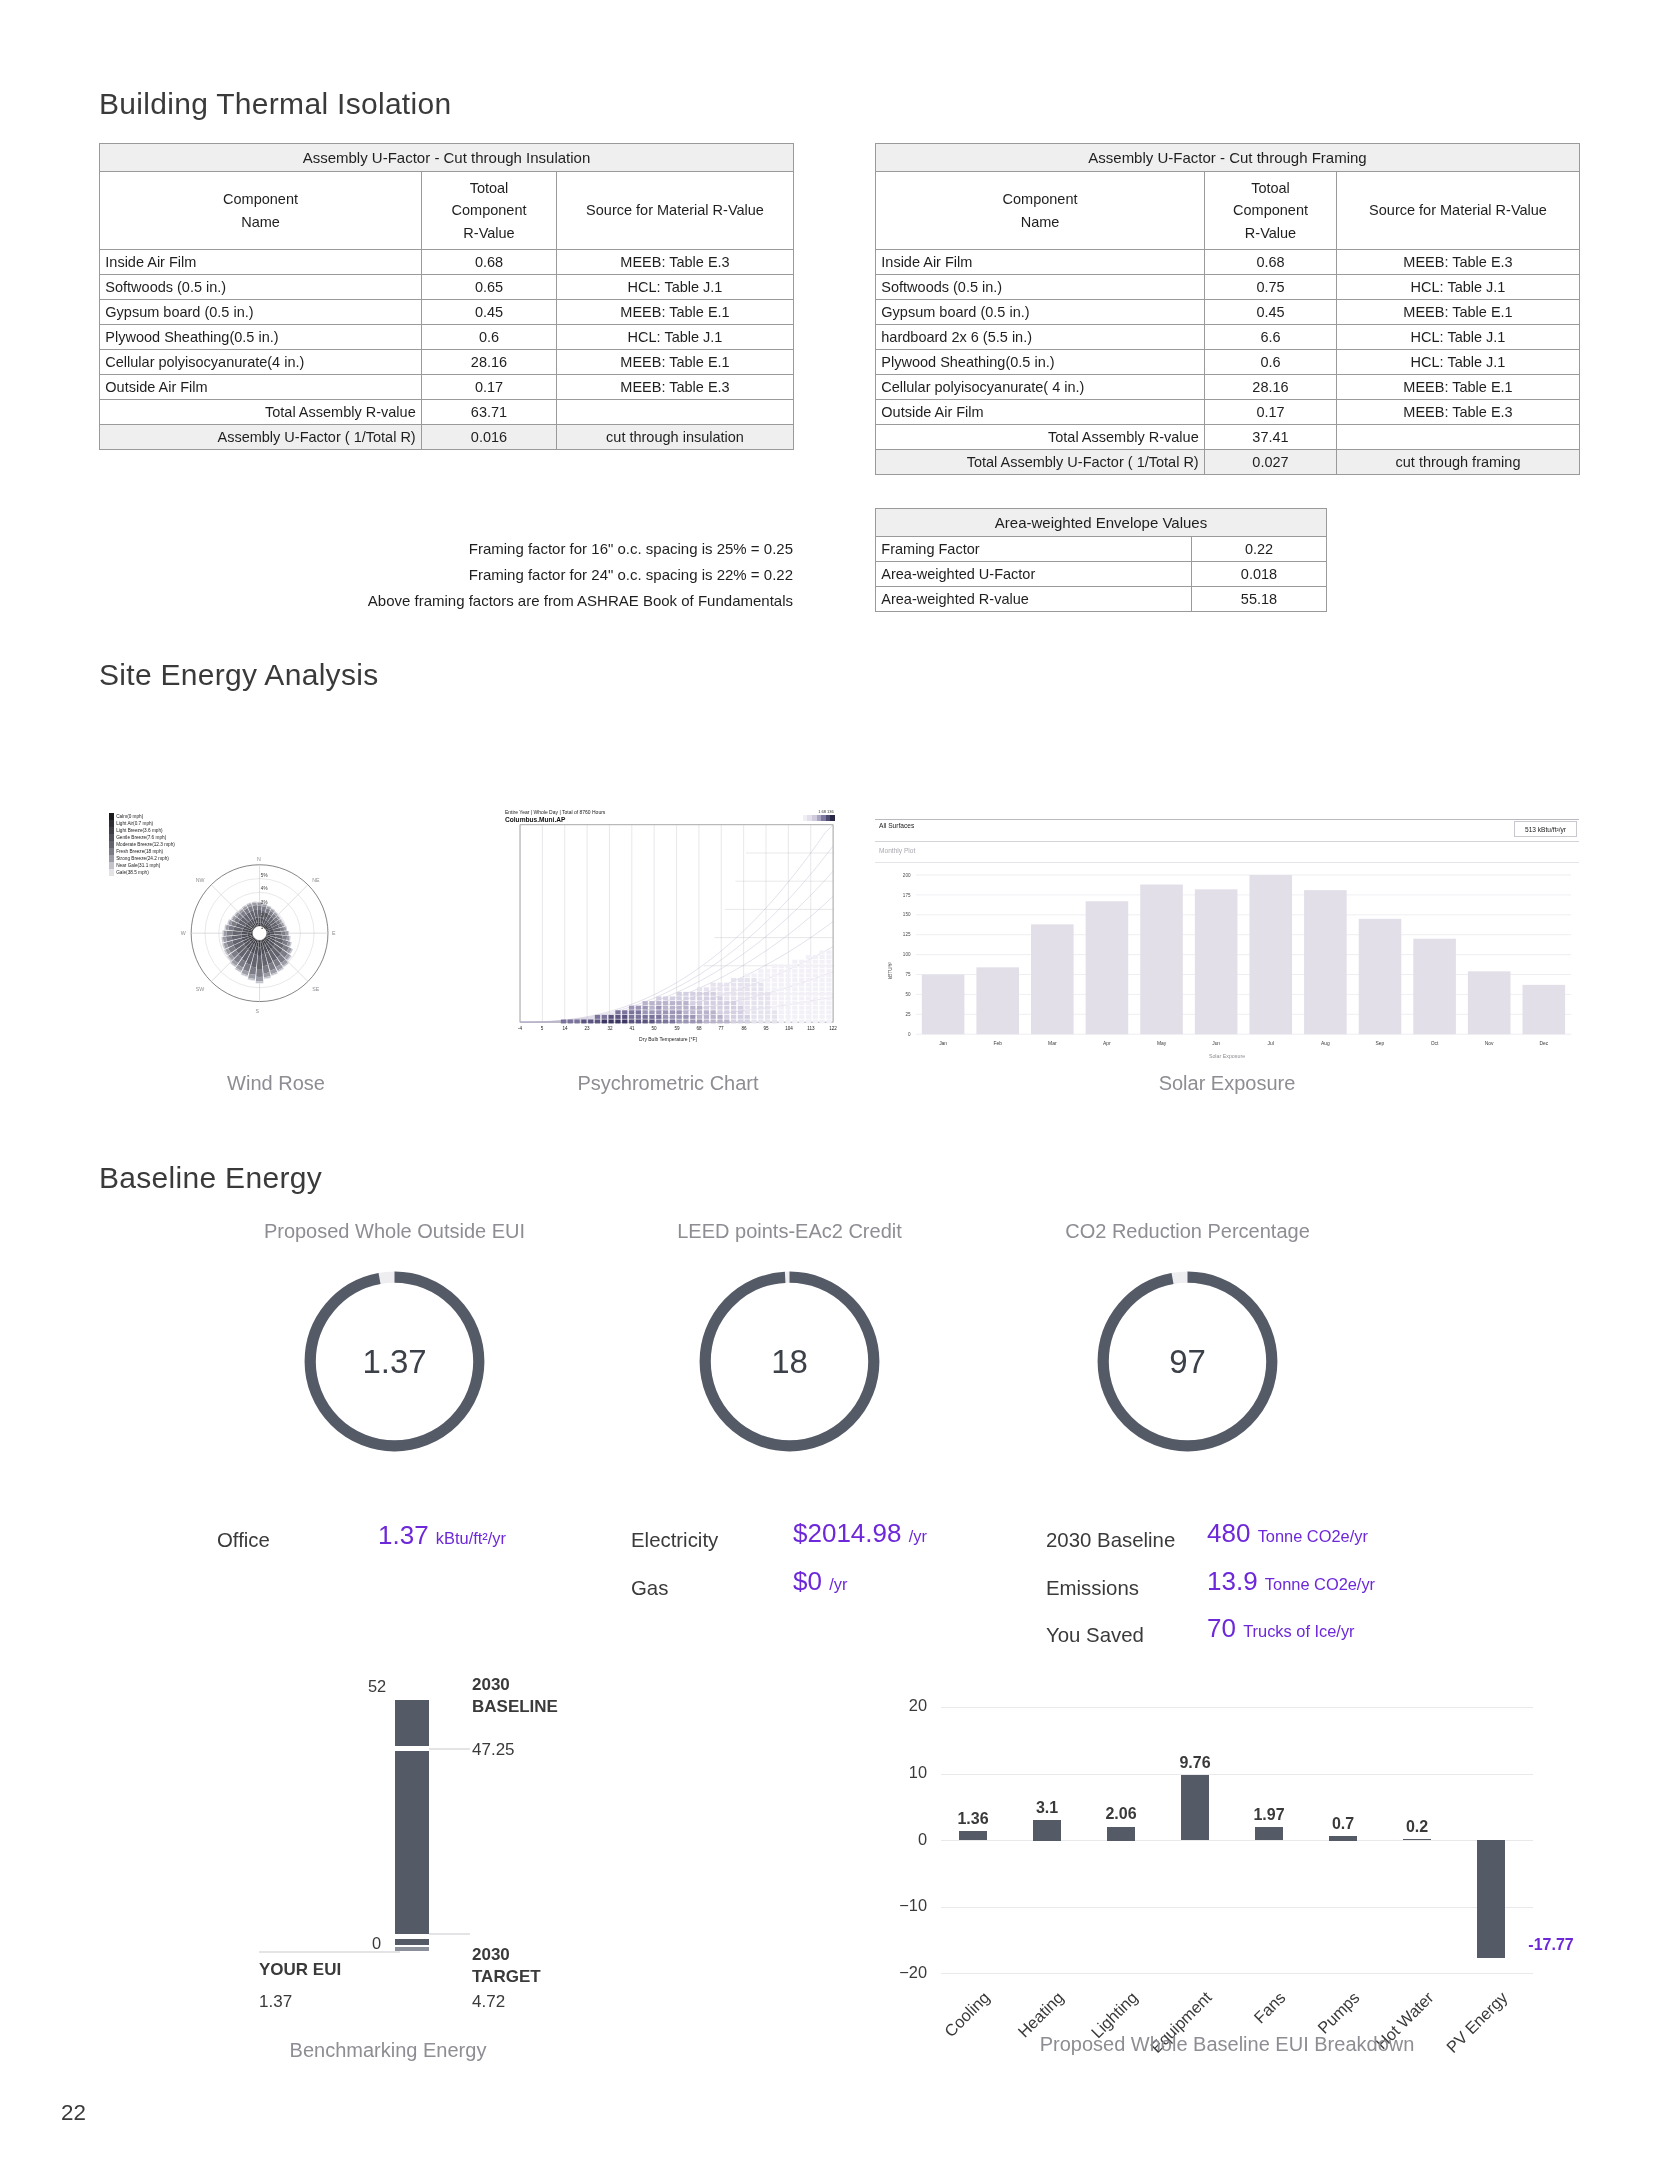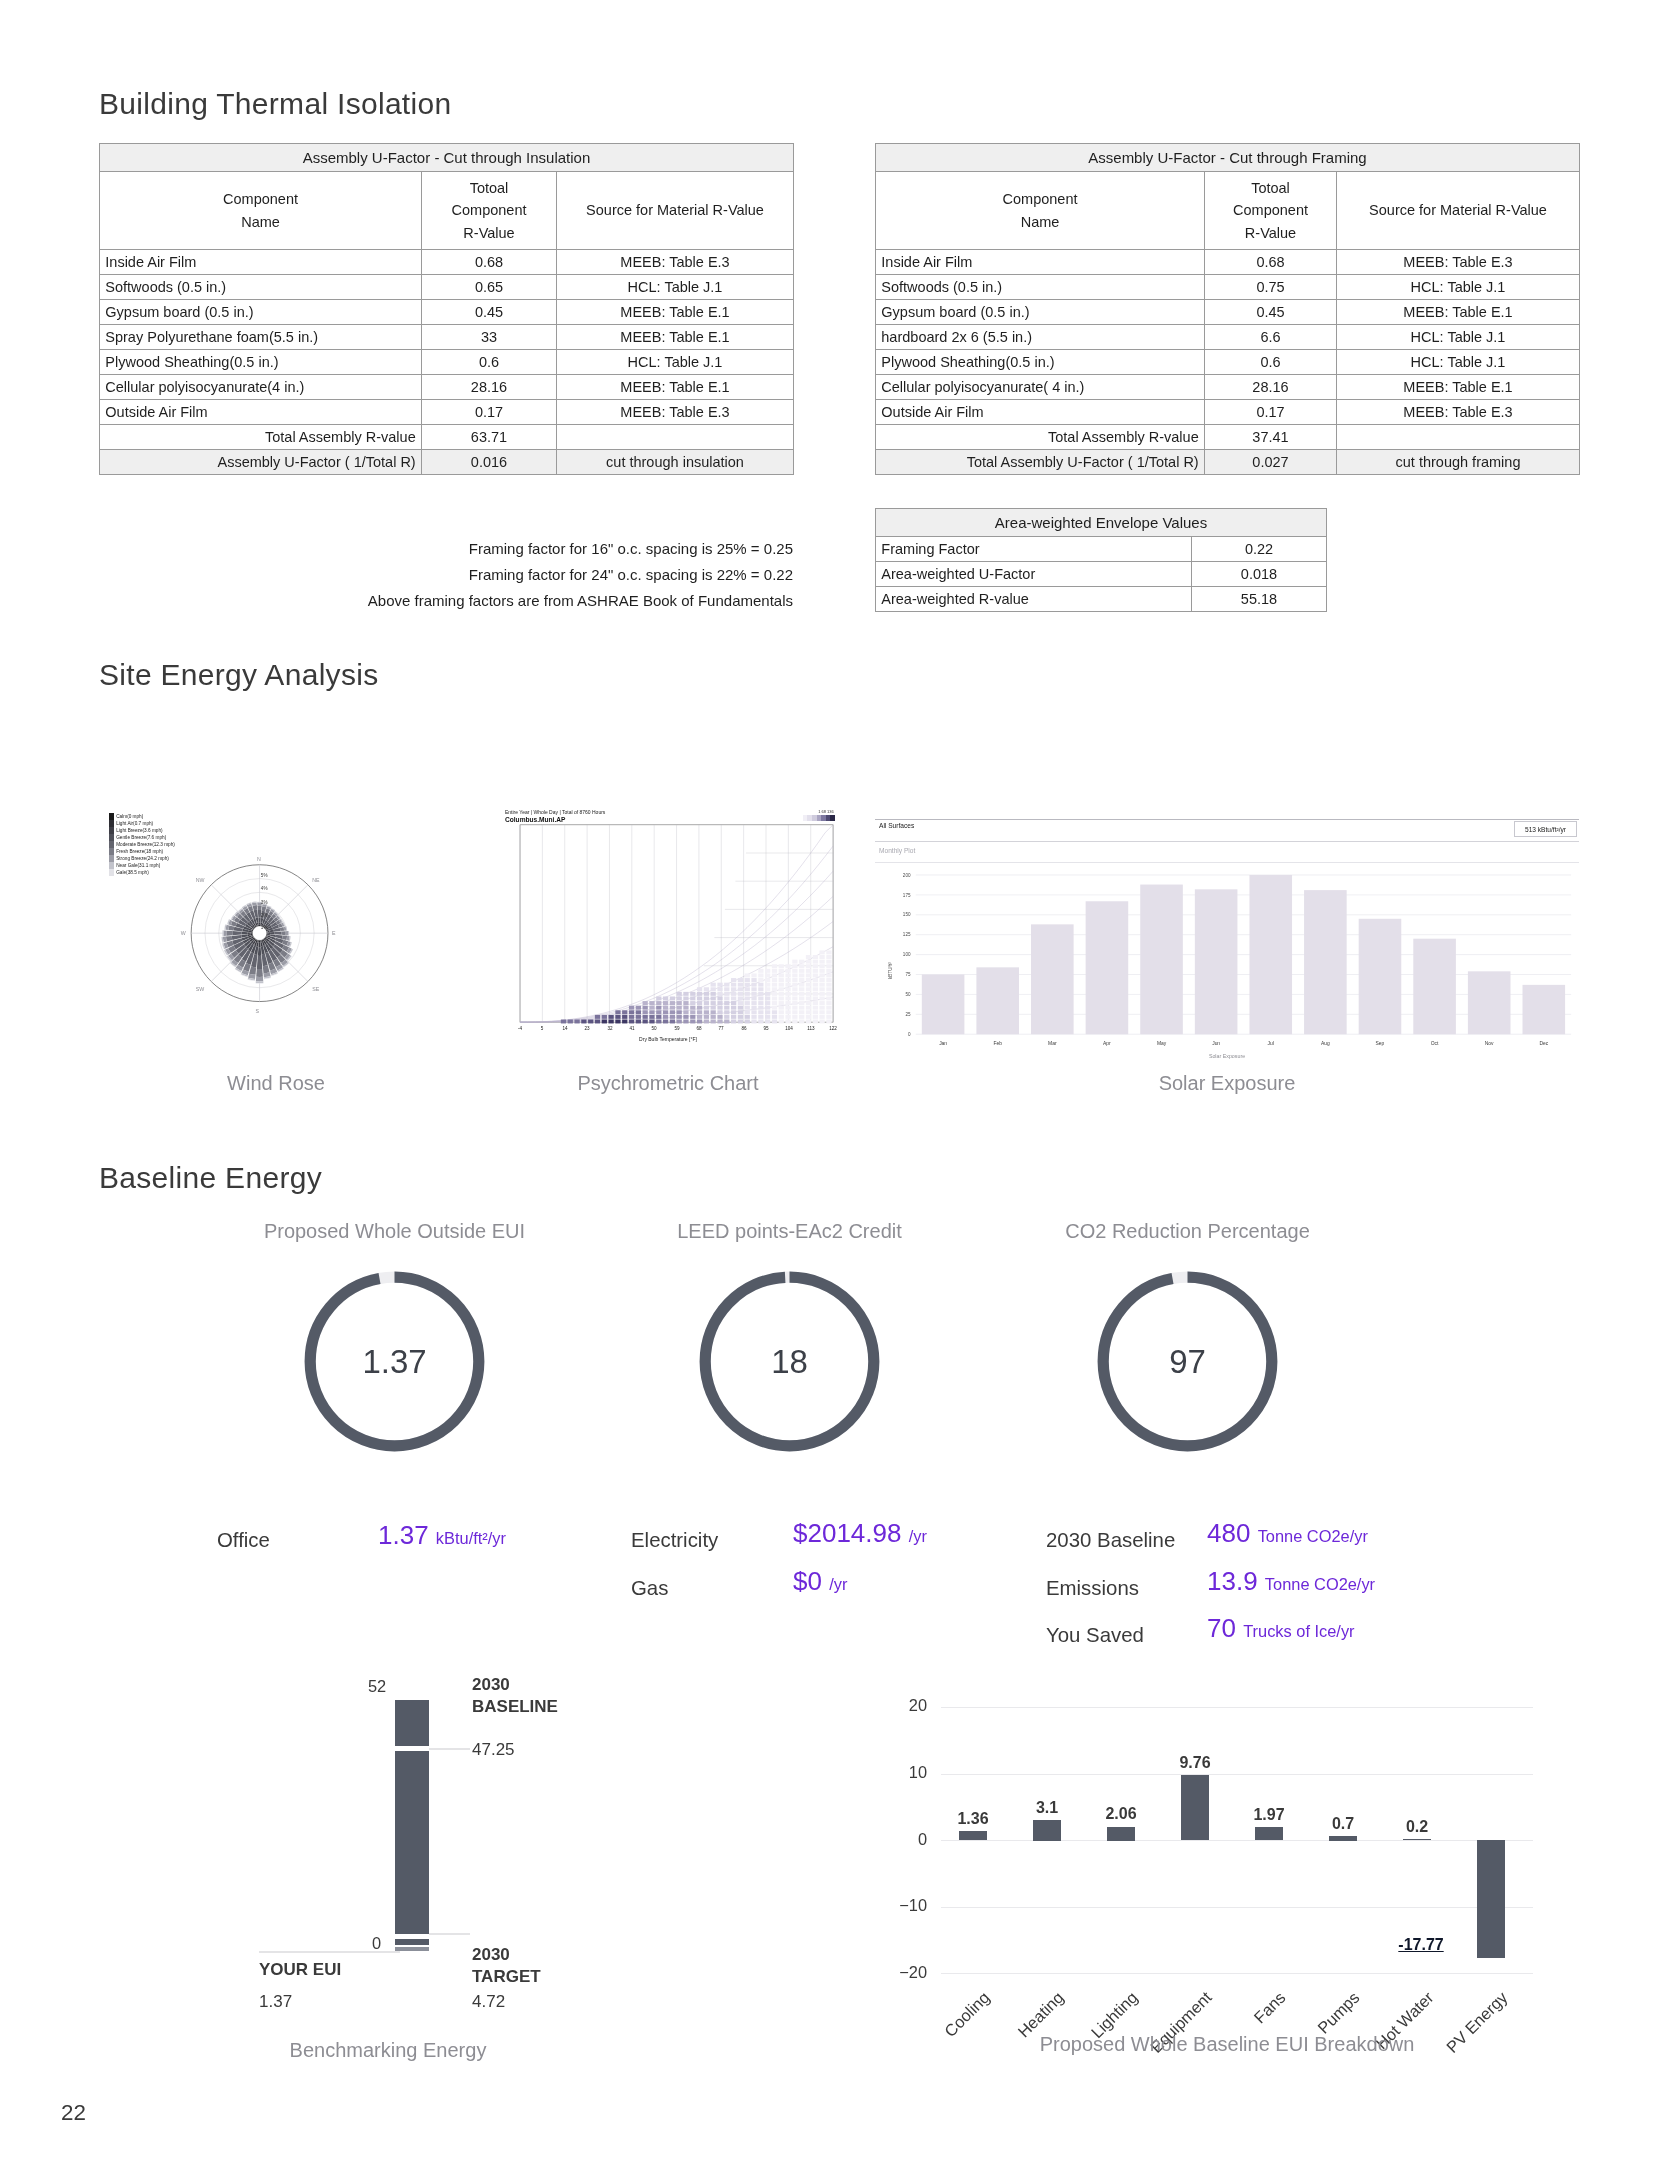--- a/index.html
+++ b/index.html
@@ -171,25 +171,20 @@
           <td class="src">MEEB: Table E.3</td>
         </tr>
         <tr>
           <td class="lbl">Softwoods (0.5 in.)</td>
           <td class="num">0.65</td>
           <td class="src">HCL: Table J.1</td>
         </tr>
         <tr>
           <td class="lbl">Gypsum board (0.5 in.)</td>
           <td class="num">0.45</td>
-          <td class="src">MEEB: Table E.1</td>
-        </tr>
-        <tr>
-          <td class="lbl">Spray Polyurethane foam(5.5 in.)</td>
-          <td class="num">33</td>
           <td class="src">MEEB: Table E.1</td>
         </tr>
         <tr>
           <td class="lbl">Plywood Sheathing(0.5 in.)</td>
           <td class="num">0.6</td>
           <td class="src">HCL: Table J.1</td>
         </tr>
         <tr>
           <td class="lbl">Cellular polyisocyanurate(4 in.)</td>
           <td class="num">28.16</td>
@@ -1287,21 +1282,21 @@
         <div class="bar" style="left: 1477px; top: 1840px; width: 28px; height: 118px;"></div>
       </div>
     <div id="bd-labels">
         <div class="bd-datalabel" style="left: 927px; top: 1810px; width: 92px;">1.36</div>
         <div class="bd-datalabel" style="left: 1001px; top: 1799px; width: 92px;">3.1</div>
         <div class="bd-datalabel" style="left: 1075px; top: 1805px; width: 92px;">2.06</div>
         <div class="bd-datalabel" style="left: 1149px; top: 1754px; width: 92px;">9.76</div>
         <div class="bd-datalabel" style="left: 1223px; top: 1806px; width: 92px;">1.97</div>
         <div class="bd-datalabel" style="left: 1297px; top: 1815px; width: 92px;">0.7</div>
         <div class="bd-datalabel" style="left: 1371px; top: 1818px; width: 92px;">0.2</div>
-        <div class="bd-datalabel" style="left: 1375px; top: 1936px; width: 92px; color: #0f172a; text-decoration: underline;">-17.77</div>
+        <div class="bd-datalabel" style="left: 1505px; top: 1936px; width: 92px; color: #6d28d9;">-17.77</div>
       </div>
     <div id="bd-xlabels">
         <div class="bd-xlabel" style="left: 875px; top: 1988px; width: 105px;">Cooling</div>
         <div class="bd-xlabel" style="left: 949px; top: 1988px; width: 105px;">Heating</div>
         <div class="bd-xlabel" style="left: 1023px; top: 1988px; width: 105px;">Lighting</div>
         <div class="bd-xlabel" style="left: 1097px; top: 1988px; width: 105px;">Equipment</div>
         <div class="bd-xlabel" style="left: 1171px; top: 1988px; width: 105px;">Fans</div>
         <div class="bd-xlabel" style="left: 1245px; top: 1988px; width: 105px;">Pumps</div>
         <div class="bd-xlabel" style="left: 1319px; top: 1988px; width: 105px;">Hot Water</div>
         <div class="bd-xlabel" style="left: 1393px; top: 1988px; width: 105px;">PV Energy</div>

